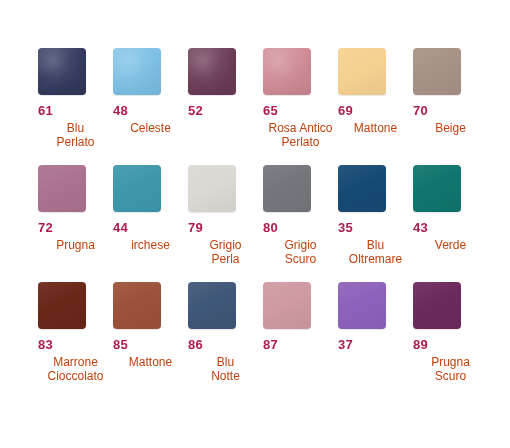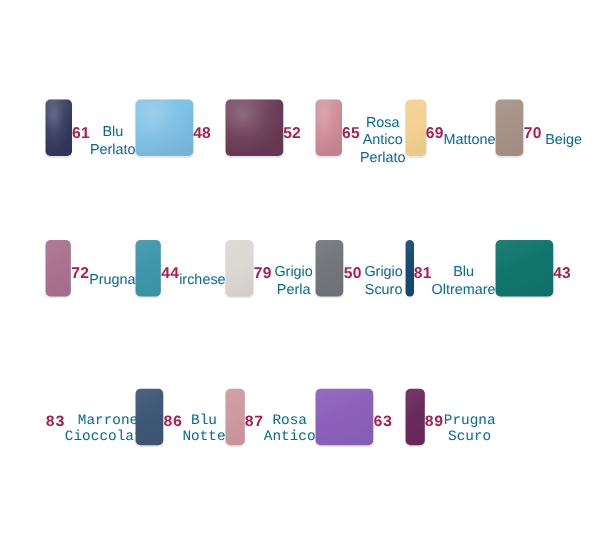--- a/index.html
+++ b/index.html
@@ -22,27 +22,27 @@
     padding-top: 48px;
   }
   .swatch-row {
     display: flex;
     width: 510px;
     height: 117px;
     box-sizing: border-box;
   }
   .swatch-row.row-3 {
     height: 130px;
-    font-family: Liberation Mono, monospace;
   }
   .swatch-cell {
     flex: 0 0 75px;
     width: 75px;
     display: flex;
-    align-items: center;
+    flex-direction: column;
+    align-items: flex-start;
     box-sizing: border-box;
   }
   .swatch-cell.lead {
     margin-left: 38px;
   }
   .swatch-chip {
     width: 48px;
     height: 47px;
     border-radius: 4px;
     position: relative;
@@ -69,23 +69,23 @@
   }
   .swatch-code {
     margin-top: 9px;
     font-size: 13px;
     font-weight: bold;
     color: #b01a4e;
     line-height: 1.05;
     letter-spacing: 0.2px;
   }
   .swatch-name {
-    margin-top: 20px;
+    margin-top: 3px;
     font-size: 12px;
-    color: #0369a1;
+    color: #c2410c;
     line-height: 1.2;
     text-align: center;
     width: 75px;
     white-space: pre-line;
   }
 </style>
 </head>
 <body>
 
 <div id="swatch-chart">
@@ -93,20 +93,21 @@
   <div class="swatch-row row-1">
     <div class="swatch-cell lead">
       <div class="swatch-chip pearl" style="background-color: rgb(51, 57, 94);"></div>
       <div class="swatch-code">61</div>
       <div class="swatch-name">Blu
 Perlato</div>
     </div>
     <div class="swatch-cell">
       <div class="swatch-chip pearl" style="background-color: rgb(124, 192, 229);"></div>
       <div class="swatch-code">48</div>
+      <div class="swatch-name">Celeste</div>
     </div>
     <div class="swatch-cell">
       <div class="swatch-chip pearl" style="background-color: rgb(107, 59, 86);"></div>
       <div class="swatch-code">52</div>
     </div>
     <div class="swatch-cell">
       <div class="swatch-chip pearl" style="background-color: rgb(207, 139, 150);"></div>
       <div class="swatch-code">65</div>
       <div class="swatch-name">Rosa Antico
 Perlato</div>
@@ -135,58 +136,62 @@
       <div class="swatch-name">irchese</div>
     </div>
     <div class="swatch-cell">
       <div class="swatch-chip matte" style="background-color: rgb(220, 216, 212);"></div>
       <div class="swatch-code">79</div>
       <div class="swatch-name">Grigio
 Perla</div>
     </div>
     <div class="swatch-cell">
       <div class="swatch-chip matte" style="background-color: rgb(115, 119, 123);"></div>
-      <div class="swatch-code">50</div>
+      <div class="swatch-code">80</div>
       <div class="swatch-name">Grigio
 Scuro</div>
     </div>
     <div class="swatch-cell">
       <div class="swatch-chip matte" style="background-color: rgb(22, 74, 116);"></div>
-      <div class="swatch-code">81</div>
+      <div class="swatch-code">35</div>
       <div class="swatch-name">Blu
 Oltremare</div>
     </div>
     <div class="swatch-cell">
       <div class="swatch-chip matte" style="background-color: rgb(16, 117, 110);"></div>
       <div class="swatch-code">43</div>
+      <div class="swatch-name">Verde</div>
     </div>
   </div>
 
   <div class="swatch-row row-3">
     <div class="swatch-cell lead">
       <div class="swatch-chip matte" style="background-color: rgb(107, 38, 24);"></div>
       <div class="swatch-code">83</div>
       <div class="swatch-name">Marrone
 Cioccolato</div>
     </div>
     <div class="swatch-cell">
+      <div class="swatch-chip matte" style="background-color: rgb(156, 81, 57);"></div>
+      <div class="swatch-code">85</div>
+      <div class="swatch-name">Mattone</div>
+    </div>
+    <div class="swatch-cell">
       <div class="swatch-chip matte" style="background-color: rgb(63, 87, 120);"></div>
       <div class="swatch-code">86</div>
       <div class="swatch-name">Blu
 Notte</div>
     </div>
     <div class="swatch-cell">
       <div class="swatch-chip matte" style="background-color: rgb(207, 154, 162);"></div>
       <div class="swatch-code">87</div>
-      <div class="swatch-name">Rosa
-Antico</div>
     </div>
     <div class="swatch-cell">
       <div class="swatch-chip matte" style="background-color: rgb(141, 97, 187);"></div>
-      <div class="swatch-code">63</div>
+      <div class="swatch-code">37</div>
     </div>
     <div class="swatch-cell">
       <div class="swatch-chip matte" style="background-color: rgb(107, 42, 92);"></div>
       <div class="swatch-code">89</div>
       <div class="swatch-name">Prugna
 Scuro</div>
     </div>
   </div>
 
 </div>

